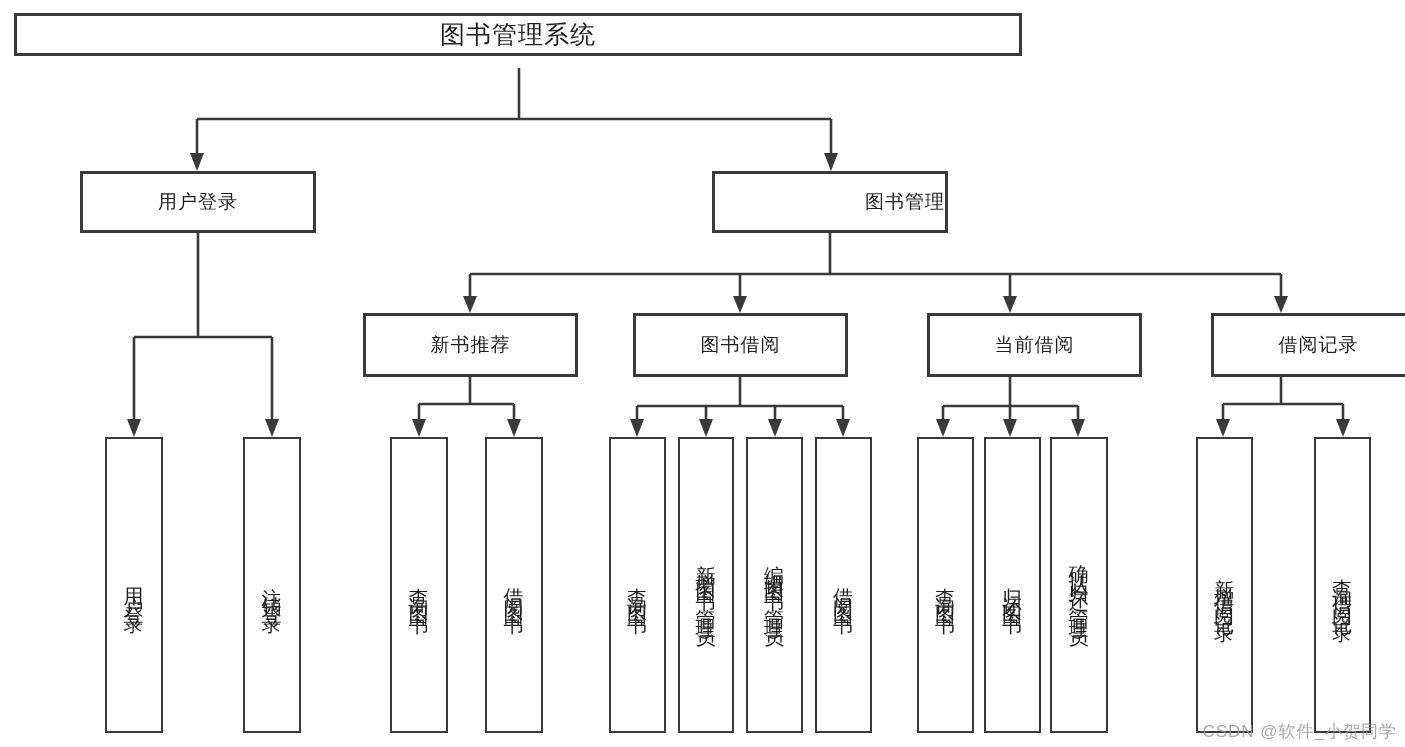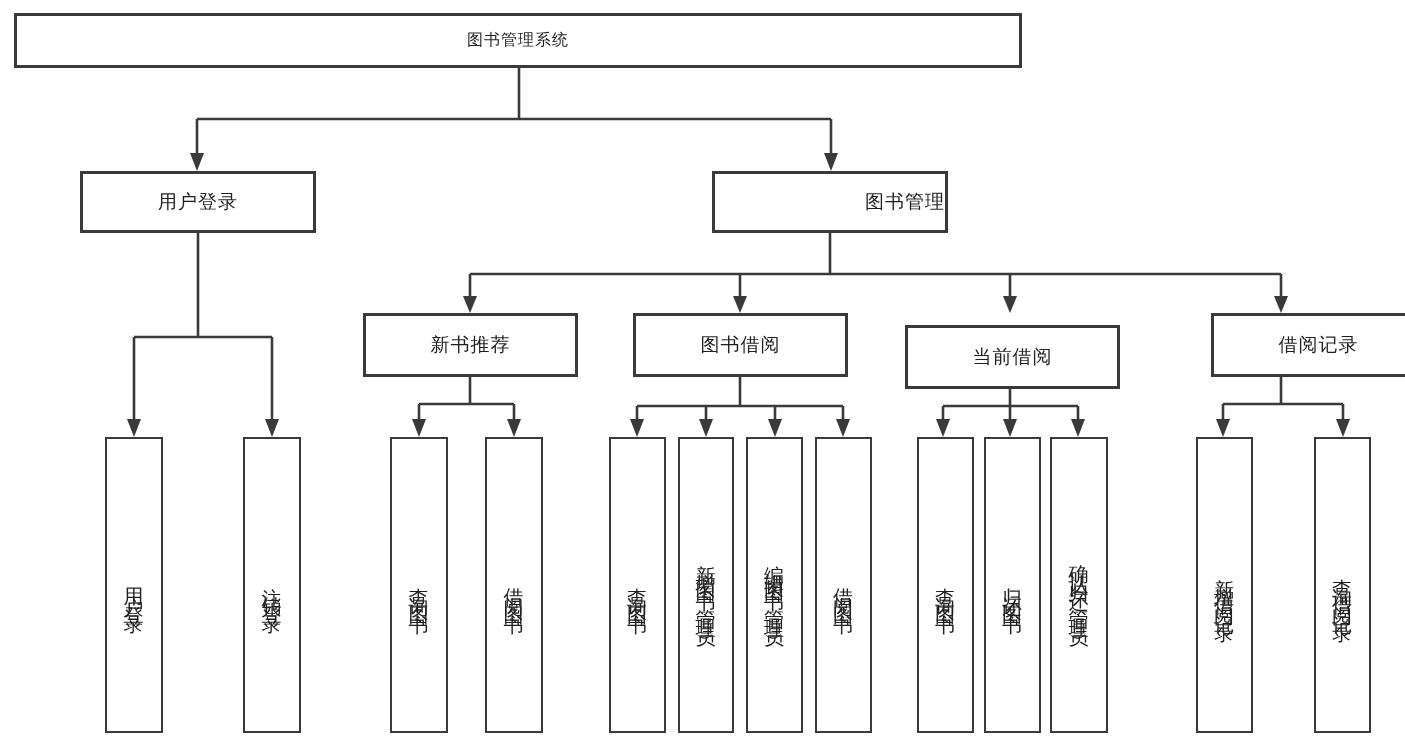--- a/index.html
+++ b/index.html
@@ -21,21 +21,21 @@
     position: absolute;
     box-sizing: border-box;
     background: #ffffff;
     border: 3px solid #3a3a3a;
     display: flex;
     align-items: center;
     justify-content: center;
     color: #1f1f1f;
   }
   .node.h { font-size: 19px; letter-spacing: 1px; }
-  .node.root { left: 14px; top: 13px; width: 1008px; height: 55px; font-size: 16px; justify-content: center; }
+  .node.root { left: 14px; top: 13px; width: 1008px; height: 43px; font-size: 25px; justify-content: center; }
   .node.lvl2 { top: 171px; width: 236px; height: 62px; }
   .node.lvl3 { top: 313px; width: 215px; height: 64px; }
   .node.leaf { top: 437px; height: 296px; border-width: 2.5px; }
   .vtext {
     writing-mode: vertical-rl;
     text-orientation: mixed;
     font-size: 20px;
     letter-spacing: 9px;
     white-space: nowrap;
     line-height: 1;
@@ -139,21 +139,21 @@
   <div class="node lvl2 h" style="left:712px;justify-content:flex-end;">
     <span>图书管理</span>
   </div>
 
   <div class="node lvl3 h" style="left:363px;justify-content:center;">
     <span>新书推荐</span>
   </div>
   <div class="node lvl3 h" style="left:633px;">
     <span>图书借阅</span>
   </div>
-  <div class="node lvl3 h" style="left:905px;margin-top:12px;">
+  <div class="node lvl3 h" style="left:927px;">
     <span>当前借阅</span>
   </div>
   <div class="node lvl3 h" style="left:1211px;text-align:right;">
     <span>借阅记录</span>
   </div>
 
   <div class="node leaf" style="left:105px; width:58px;">
     <span class="vtext">用户登录</span>
   </div>
   <div class="node leaf" style="left:243px; width:58px;">
@@ -190,14 +190,15 @@
     <span class="vtext">确认归还（管理员）</span>
   </div>
 
   <div class="node leaf" style="left:1196px; width:57px;">
     <span class="vtext">新增借阅记录</span>
   </div>
   <div class="node leaf" style="left:1314px; width:57px;">
     <span class="vtext">查询借阅记录</span>
   </div>
 
+  <div id="watermark">CSDN @软件_小贺同学</div>
 
 </div>
 
 </body></html>

